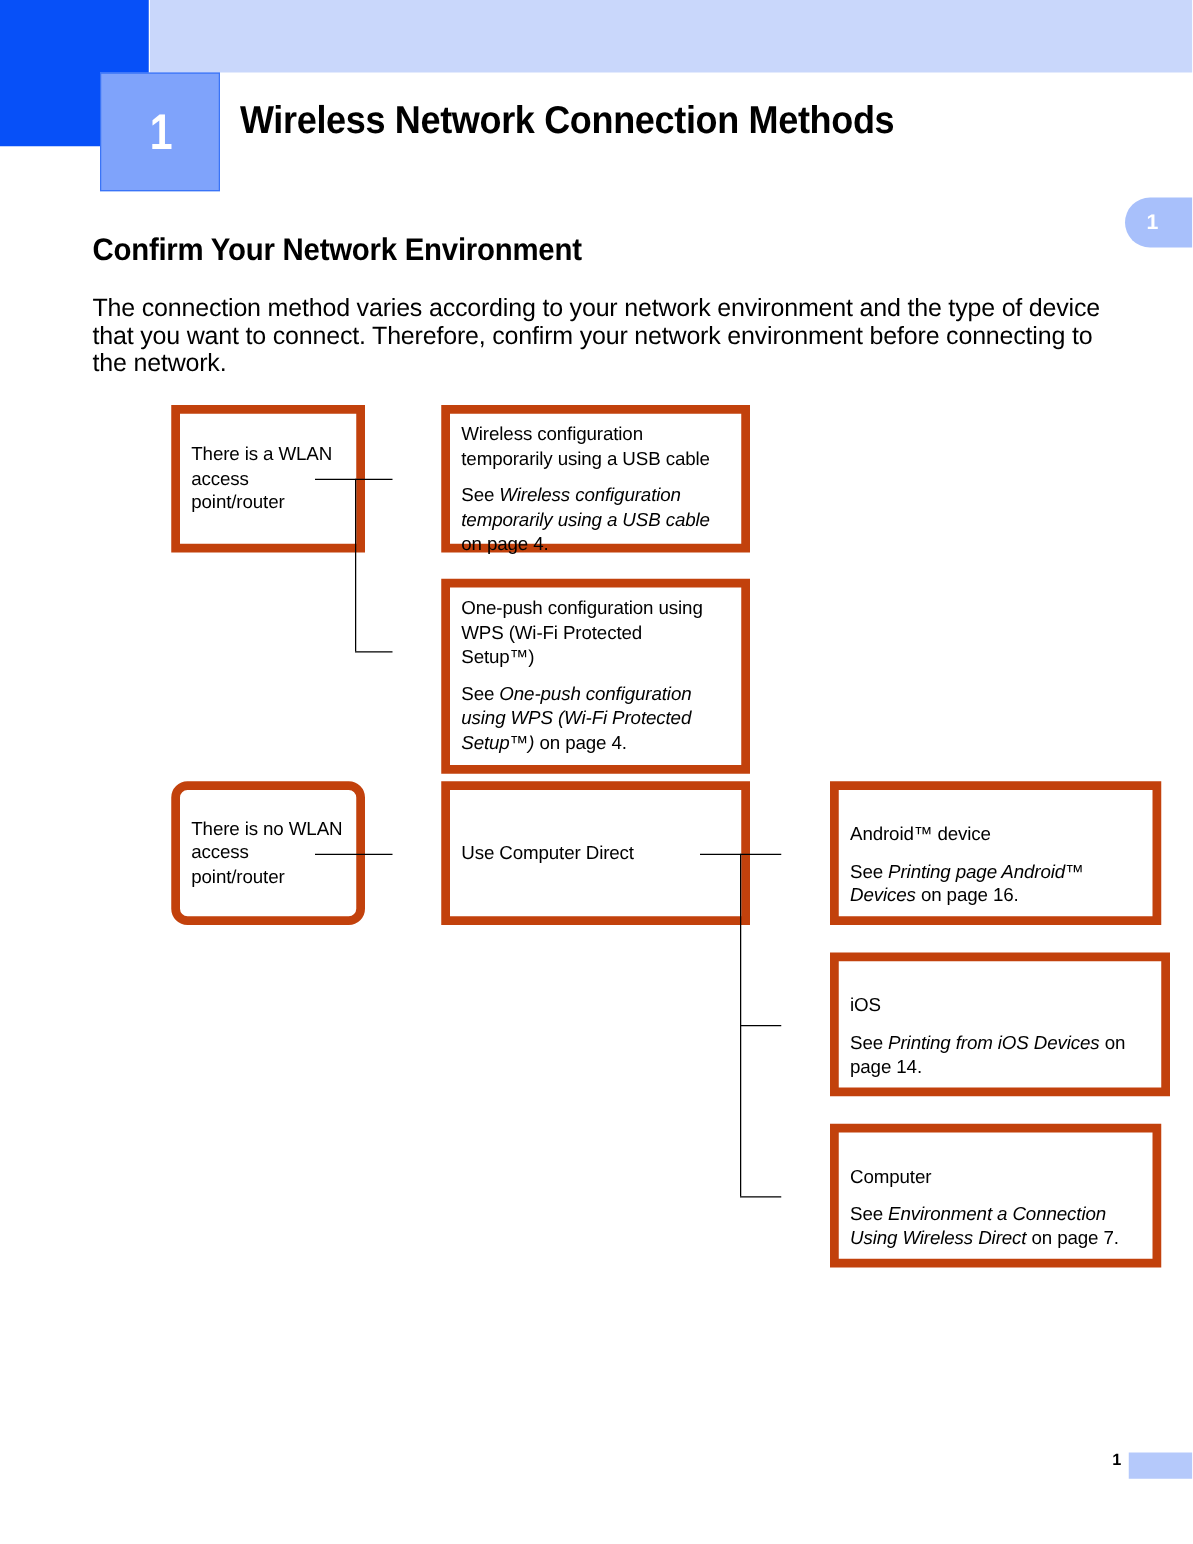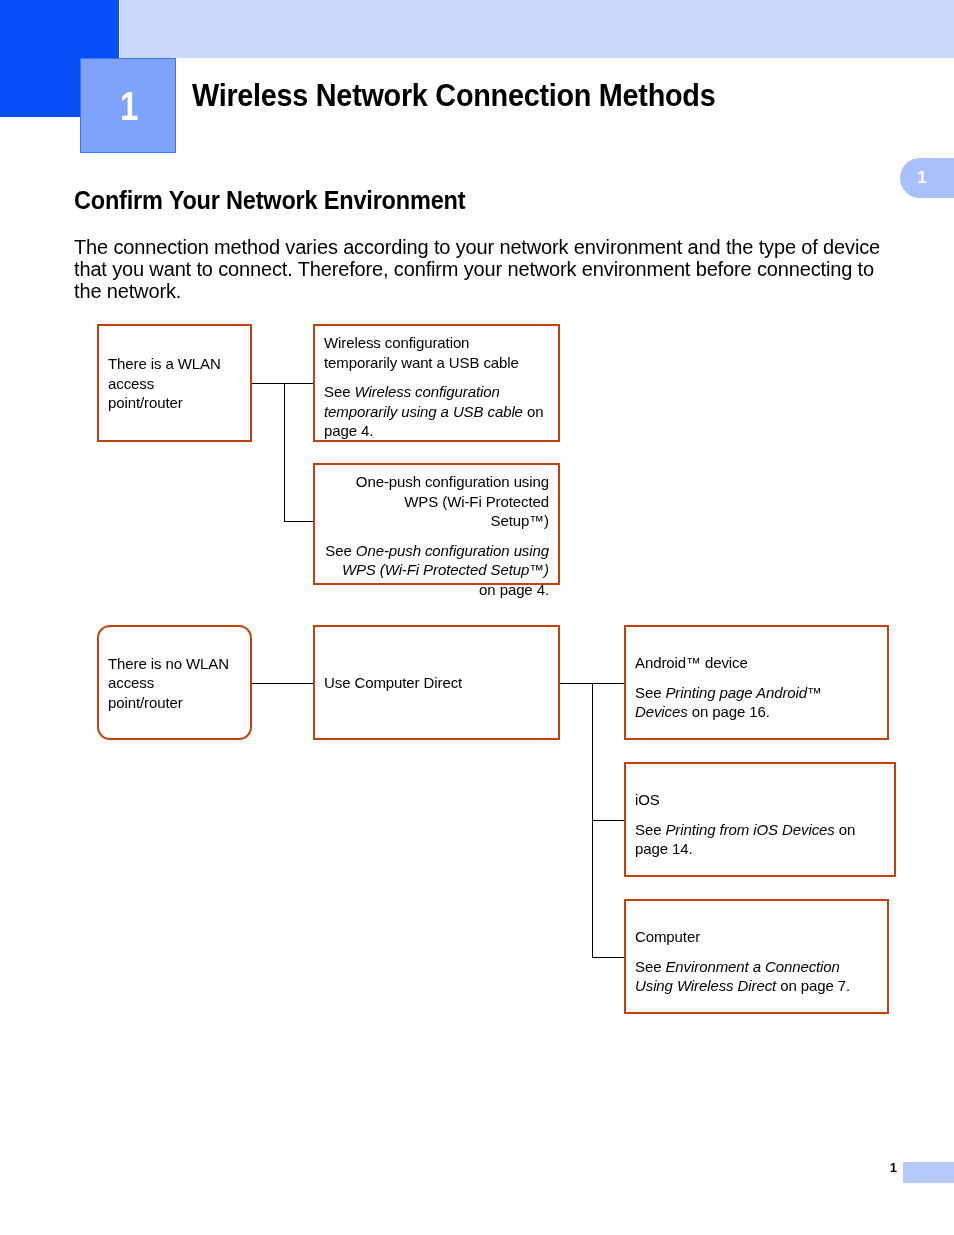--- a/index.html
+++ b/index.html
@@ -122,24 +122,25 @@
   
   .flow {
     position: absolute;
     left: 0;
     top: 0;
     width: 954px;
     height: 1235px;
   }
   .fbox {
     position: absolute;
-    border: 2px solid #c2410c;
+    border: 7px solid #c2410c;
     box-sizing: border-box;
     background: #ffffff;
     padding: 0;
+    margin-left: 40px;
   }
   .fbox-inner {
     position: absolute;
     left: 9px;
     right: 9px;
   }
   .fbox-line {
     font-size: 15px;
     line-height: 19.5px;
     letter-spacing: -0.1px;
@@ -217,26 +218,26 @@
       </div>
     </div>
 
     <div class="conn conn-h" style="left:252px; top:383px; width:62px;"></div>
     <div class="conn conn-v" style="left:284px; top:383px; height:138px;"></div>
     <div class="conn conn-h" style="left:284px; top:521px; width:30px;"></div>
 
     <div class="fbox" style="left:313px; top:324px; width:247px; height:118px;">
       <div class="fbox-inner" style="top:7px;">
         <div class="fbox-line">Wireless configuration</div>
-        <div class="fbox-line">temporarily want a USB cable</div>
+        <div class="fbox-line">temporarily using a USB cable</div>
         <div class="fbox-line italic-ref"><span>See </span><i>Wireless configuration temporarily using a USB cable</i><span> on page 4.</span></div>
       </div>
     </div>
 
-    <div class="fbox" style="left:313px; top:463px; width:247px; height:122px;text-align:right;">
+    <div class="fbox" style="left:313px; top:463px; width:247px; height:156px;">
       <div class="fbox-inner" style="top:7px;">
         <div class="fbox-line">One-push configuration using</div>
         <div class="fbox-line">WPS (Wi-Fi Protected</div>
         <div class="fbox-line">Setup™)</div>
         <div class="fbox-line italic-ref"><span>See </span><i>One-push configuration using WPS (Wi-Fi Protected Setup™)</i><span> on page 4.</span></div>
       </div>
     </div>
 
     <div class="fbox" style="left:97px; top:625px; width:155px; height:115px;border-radius:13px;">
       <div class="fbox-center">

